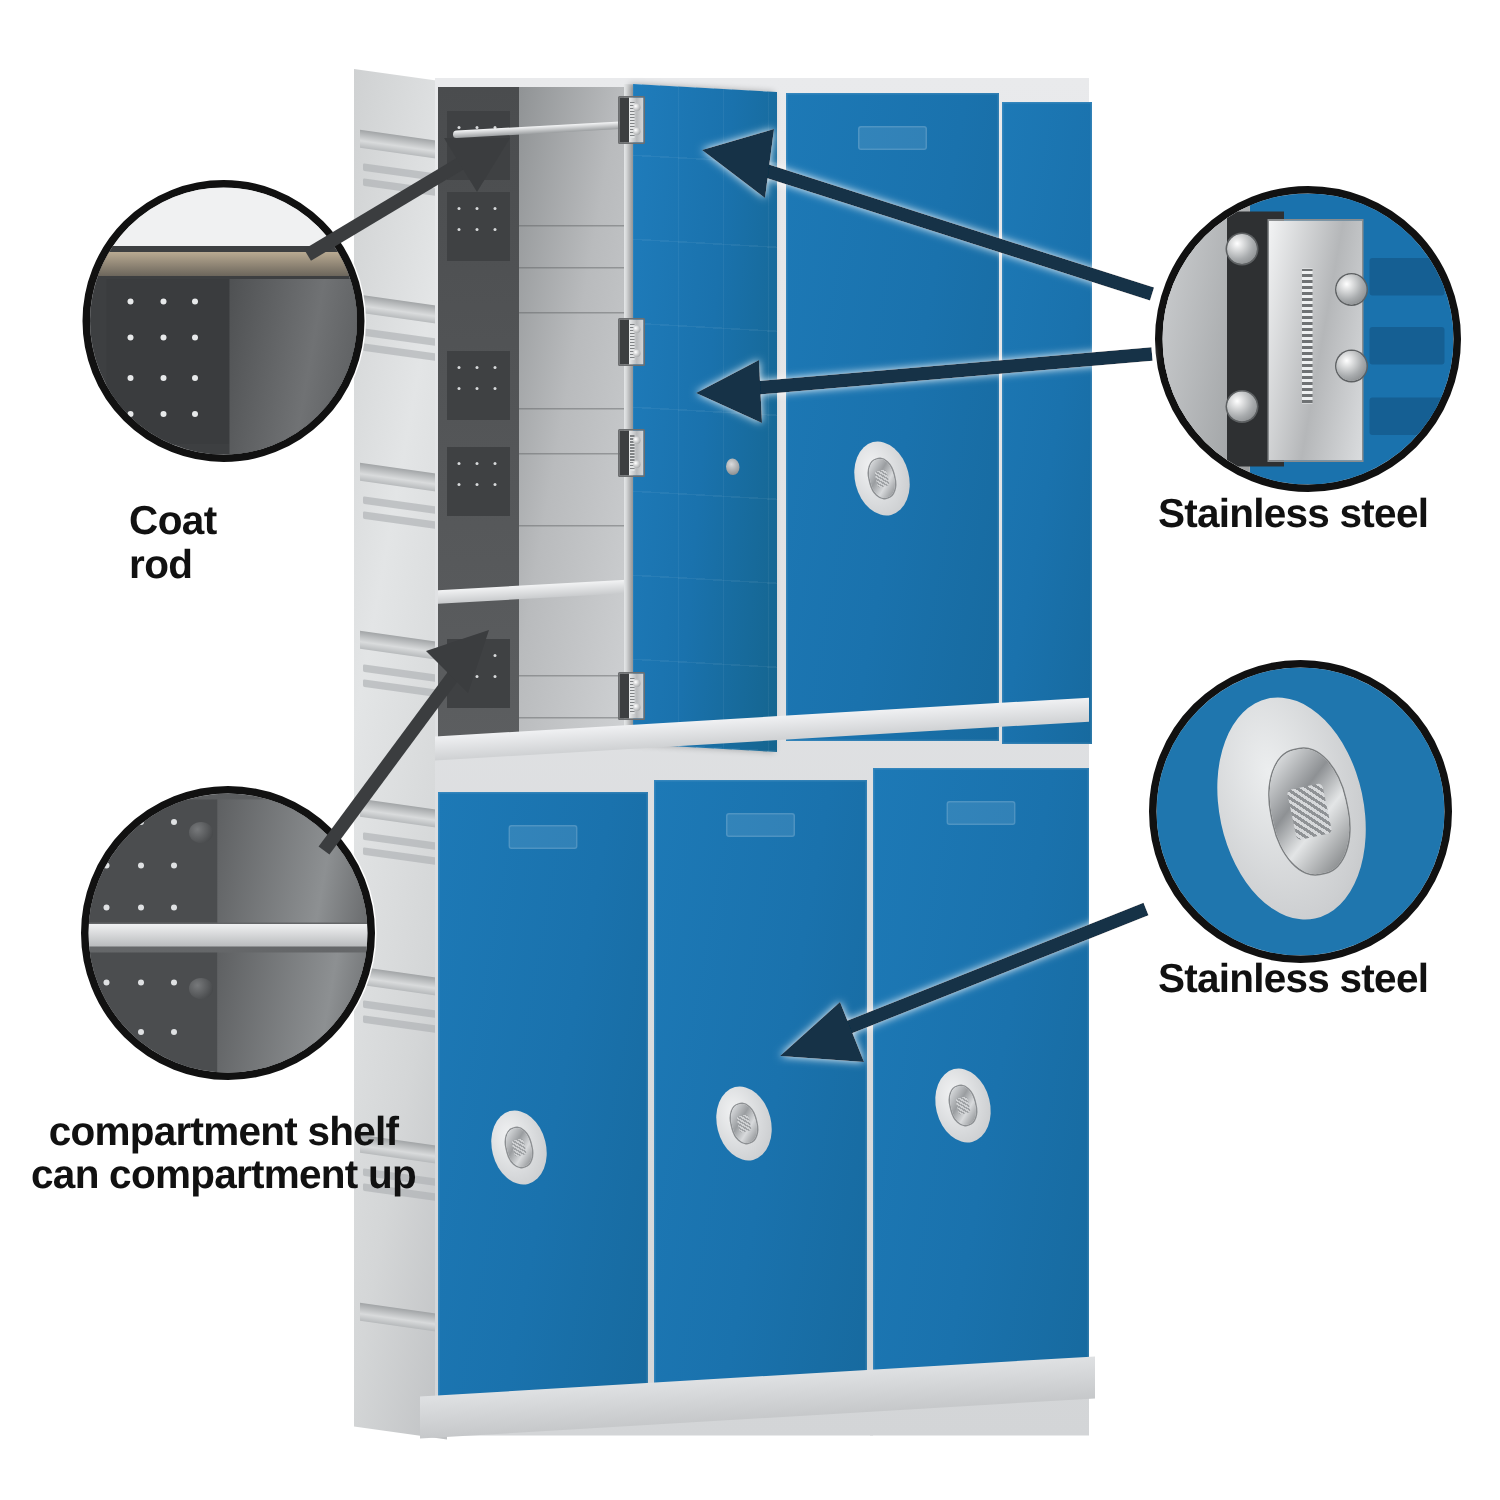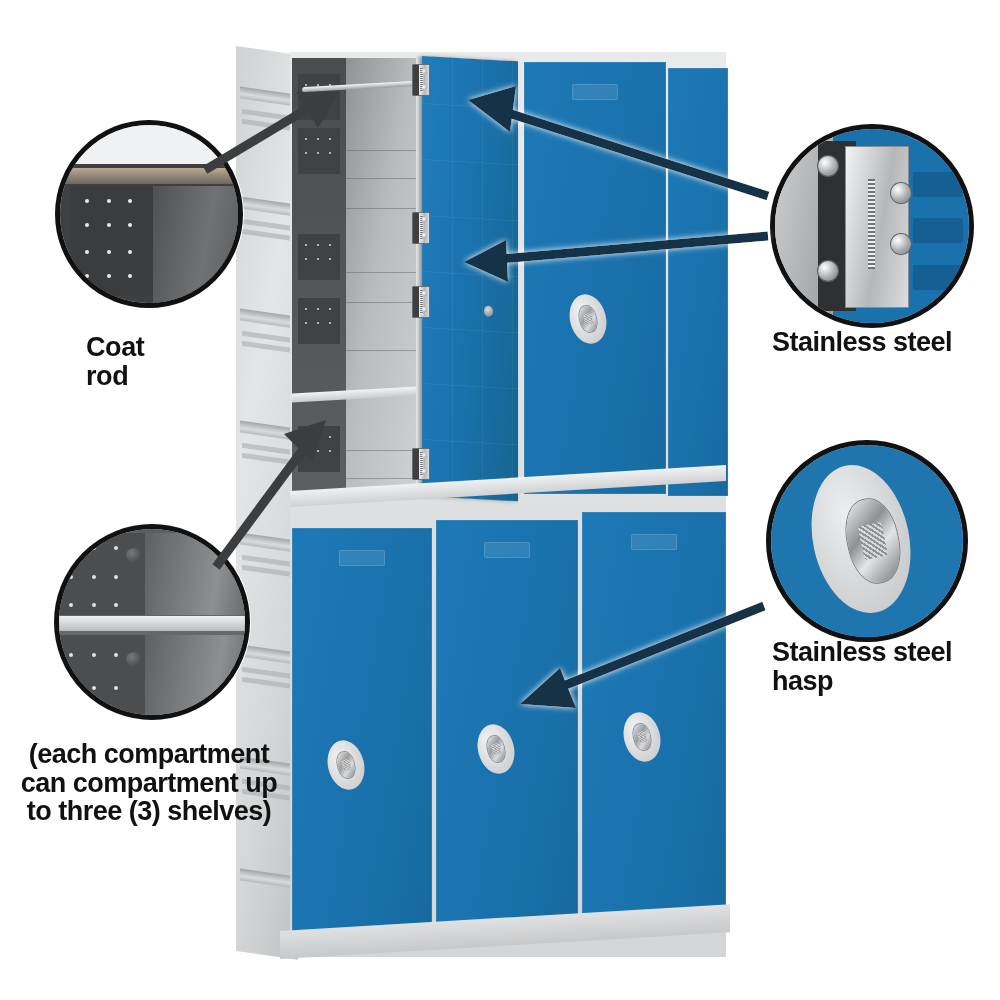--- a/index.html
+++ b/index.html
@@ -353,23 +353,22 @@
           <span class="dot" style="left:12%;top:62%"></span>
             <span class="dot" style="left:38%;top:62%"></span>
             <span class="dot" style="left:64%;top:62%"></span>
         </div>
         <div class="rt" style="top:57%"></div>
         <div class="knob" style="left:36%;top:66%"></div>
       </div>
     </div>
     <div style="position:absolute;left:14px;top:740px;width:270px;text-align:center;
                 font-weight:700;font-size:27px;line-height:1.06;letter-spacing:-0.5px;color:#111;">
-      <div>(each compartment</div>
+      <div>compartment shelf</div>
       <div>can compartment up</div>
-      <div>to three (3) shelves)</div>
     </div>
   </div>
 
   <div class="callout">
     <div class="bubble" style="left:770px;top:124px;width:194px;height:194px;">
       <div class="bz-hinge">
         <div class="gray"></div>
         <div class="blk"></div>
         <div class="bluerib" style="top:22%"></div>
         <div class="bluerib" style="top:46%"></div>
@@ -391,21 +390,20 @@
   <div class="callout">
     <div class="bubble" style="left:766px;top:440px;width:192px;height:192px;">
       <div class="bz-hasp">
         <div class="plate"></div>
         <div class="lk"></div>
       </div>
     </div>
     <div style="position:absolute;left:772px;top:638px;width:220px;
                 font-weight:700;font-size:27px;line-height:1.08;letter-spacing:-0.5px;color:#111;">
       <div>Stainless steel</div>
-      <div>hasp</div>
     </div>
   </div>
 
   <svg class="arrows" viewBox="0 0 1000 1000">
     <defs>
       <filter id="glow" x="-30%" y="-30%" width="160%" height="160%">
         <feDropShadow dx="0" dy="0" stdDeviation="3" flood-color="#ffffff" flood-opacity="0.95"></feDropShadow>
       </filter>
     </defs>
 

